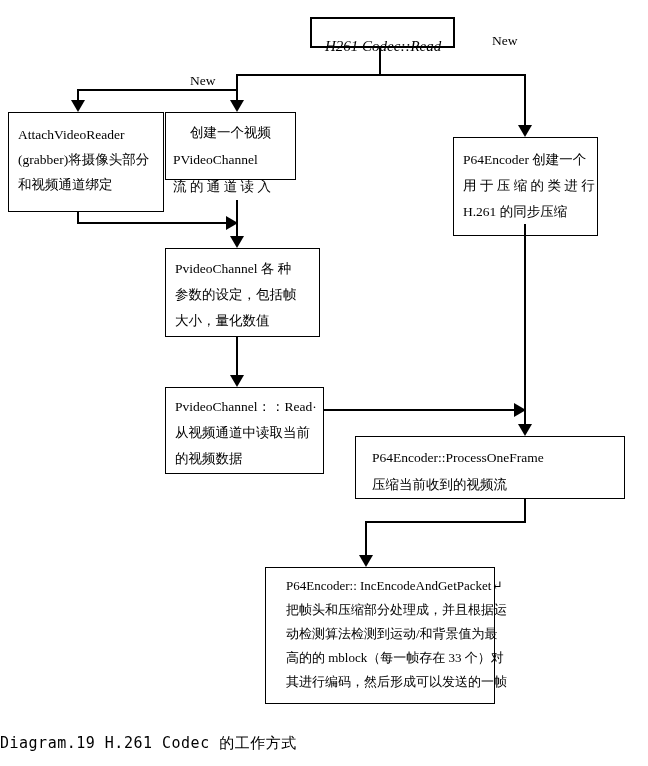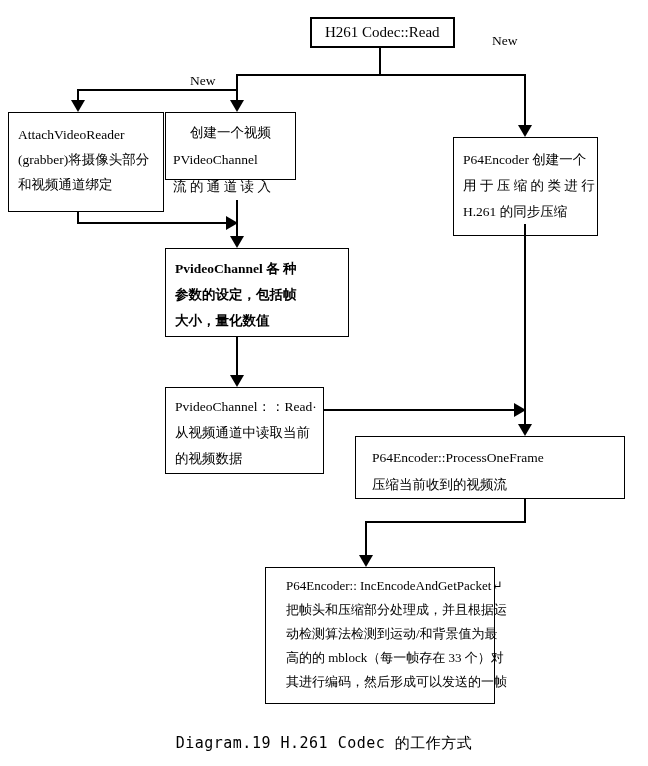--- a/index.html
+++ b/index.html
@@ -37,29 +37,30 @@
     border-bottom:7px solid transparent;
     border-left:12px solid #000000;
   }
   .flabel{
     position:absolute;
     font-size:13.5px;
     line-height:14px;
   }
   #title-box{
     border:2px solid #000000;
-    padding:0 0 0 13px;
+    padding:14px 0 0 13px;
     line-height:26px;
     font-size:15px;
+    font-style:italic;
   }
   #create-box .bline:first-child{text-indent:17px;}
   #caption{
     position:absolute;
     left:0;right:0;top:734px;
-    text-align:center;
+    text-align:left;
     font-family:"DejaVu Sans Mono","Liberation Mono",monospace;
     font-size:15px;
     letter-spacing:0.5px;
   }
 </style>
 </head>
 <body>
 
 <div id="page">
 
@@ -101,21 +102,21 @@
     <div class="bline">H.261 的同步压缩</div>
   </div>
 
   <div class="vline" style="left:77px;top:211px;height:13px;"></div>
   <div class="hline" style="left:77px;top:222px;width:150px;"></div>
   <div class="arrow-right" style="left:226px;top:216px;"></div>
 
   <div class="vline" style="left:236px;top:200px;height:36px;"></div>
   <div class="arrow-down" style="left:230px;top:236px;"></div>
 
-  <div class="box" style="left:165px;top:248px;width:184px;height:89px;line-height:26px;font-weight:bold;">
+  <div class="box" style="left:165px;top:248px;width:155px;height:89px;line-height:26px;">
     <div class="bline">PvideoChannel 各 种</div>
     <div class="bline">参数的设定，包括帧</div>
     <div class="bline">大小，量化数值</div>
   </div>
 
   <div class="vline" style="left:236px;top:337px;height:38px;"></div>
   <div class="arrow-down" style="left:230px;top:375px;"></div>
 
   <div class="box" style="left:165px;top:387px;width:159px;height:87px;padding-top:6px;line-height:26px;">
     <div class="bline">PvideoChannel：：Read·</div>

